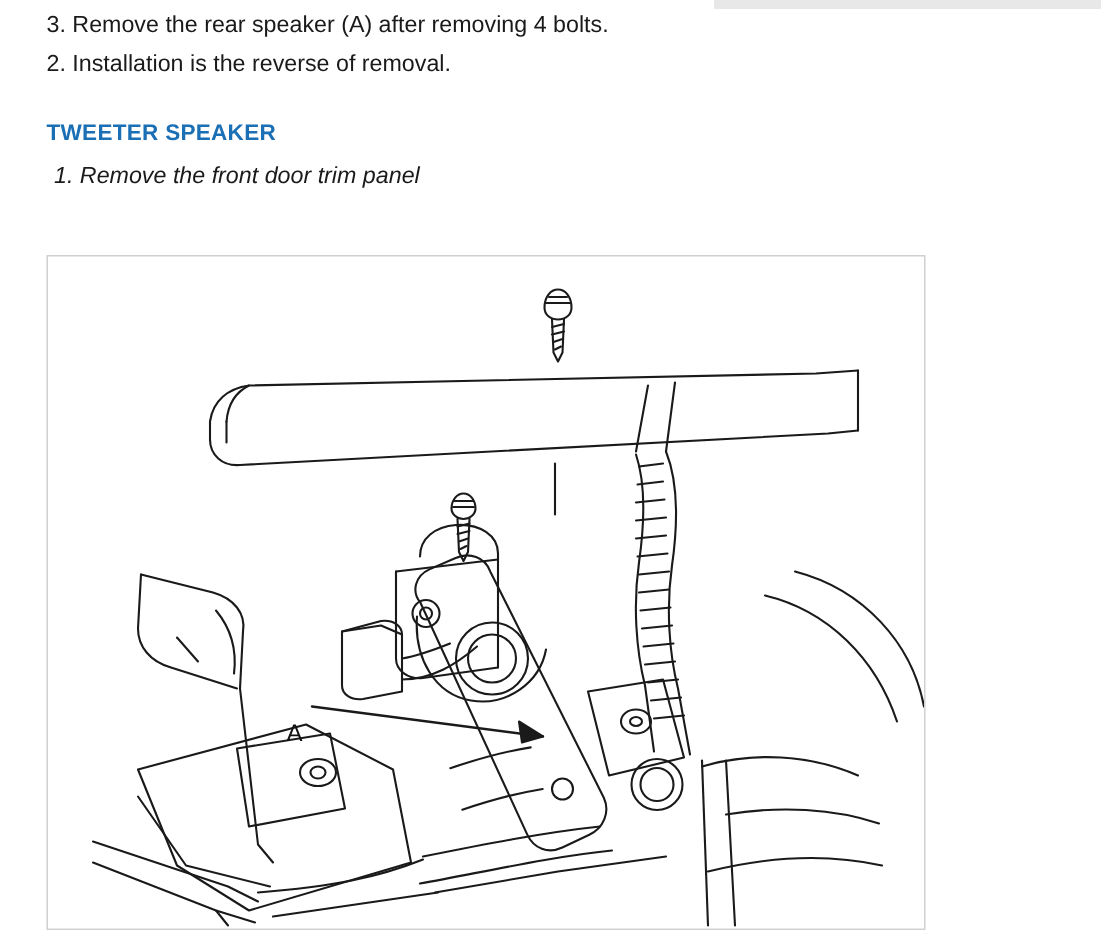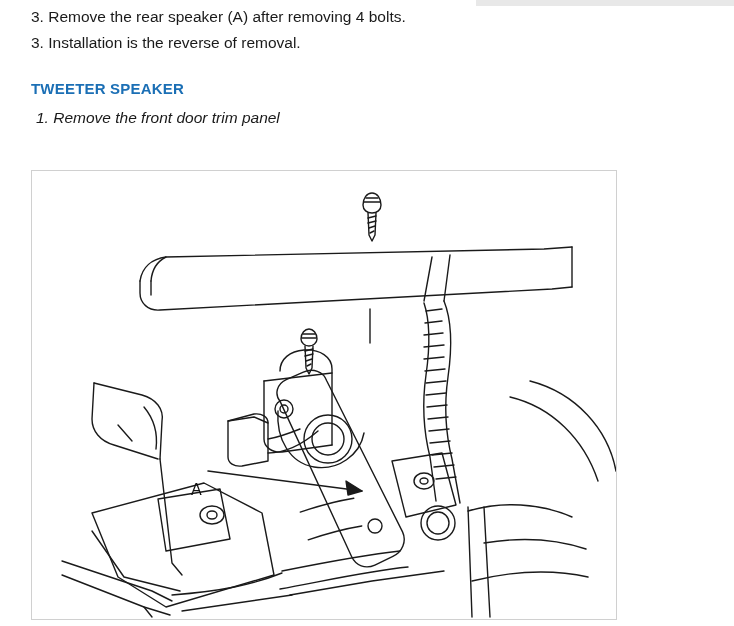--- a/index.html
+++ b/index.html
@@ -86,21 +86,21 @@
 </style>
 </head>
 <body>
 
 <div class="page">
 
   <div class="top-strip"></div>
 
   <div class="steps">
     <div class="step">3. Remove the rear speaker (A) after removing 4 bolts.</div>
-    <div class="step">3. Installation is the reverse of removal.</div>
+    <div class="step">2. Installation is the reverse of removal.</div>
   </div>
 
   <div class="section-title">TWEETER SPEAKER</div>
 
   <div class="substep">1. Remove the front door trim panel</div>
 
   <div class="figure-box">
     <svg class="figure-svg" width="584" height="448" viewBox="0 0 584 448">
       <g fill="none" stroke="#1a1a1a" stroke-width="1.4" stroke-linecap="round" stroke-linejoin="round">
 

